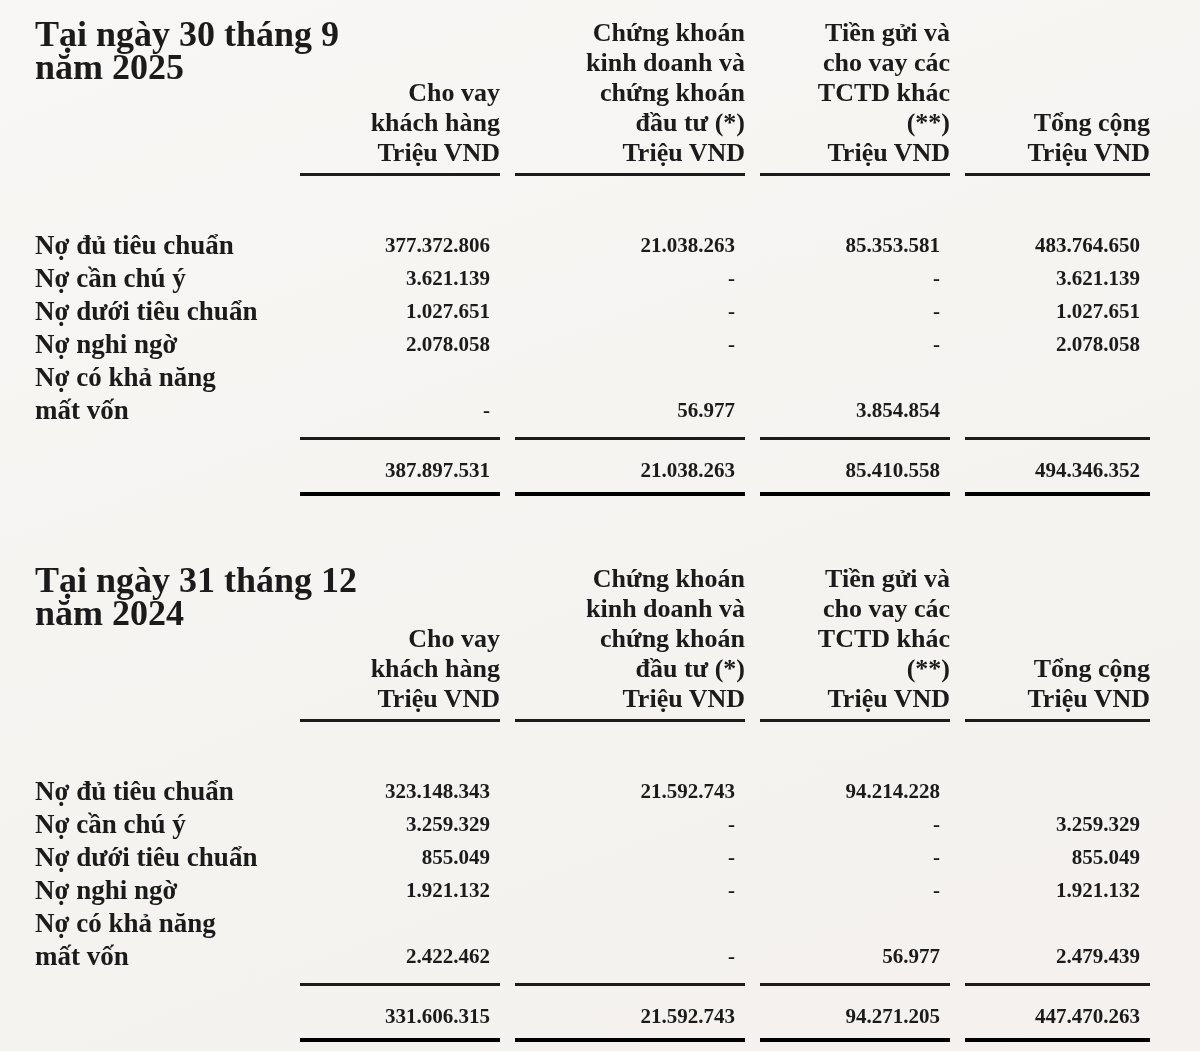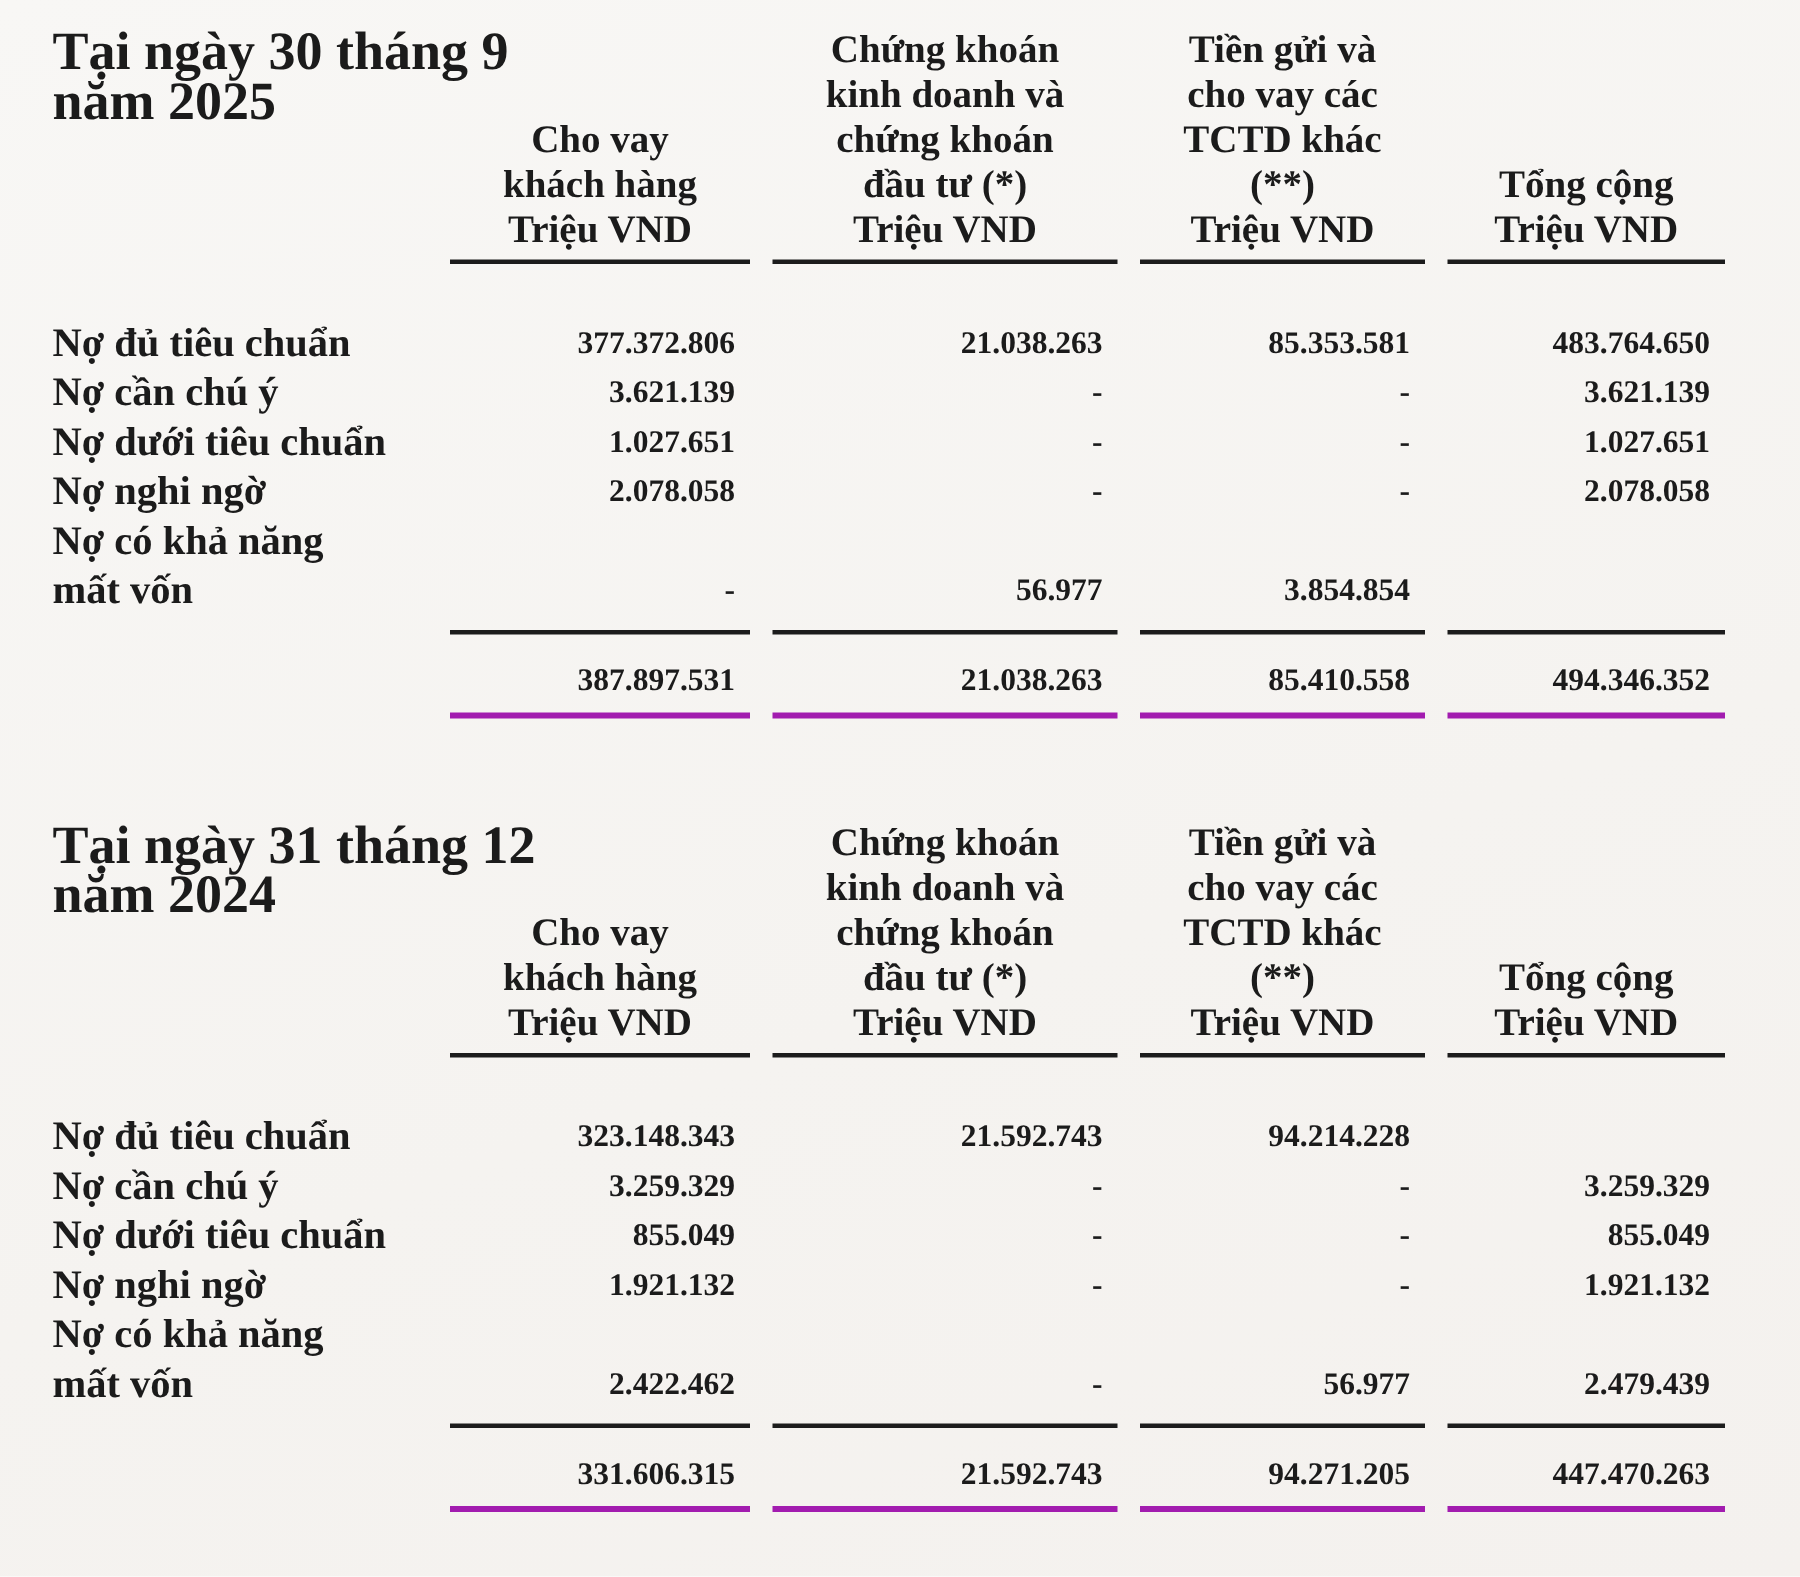--- a/index.html
+++ b/index.html
@@ -21,46 +21,46 @@
 
   
   .header { align-items: end; }
   .title-cell {
     align-self: start;
     white-space: nowrap;
     font-size: 36px;
     line-height: 33px;
   }
   .col-head {
-    text-align: center;
+    text-align: right;
     font-size: 26px;
     line-height: 30px;
     padding-bottom: 5px;
     border-bottom: 3px solid #1c1c1c;
   }
 
   
-  .rows { margin-top: 36px; margin-bottom: 10px; }
+  .rows { margin-top: 53px; margin-bottom: 10px; }
   .row { align-items: end; }
   .label {
     font-size: 27px;
     line-height: 33px;
     white-space: nowrap;
   }
   .num {
     text-align: right;
     font-size: 21px;
     line-height: 33px;
     padding-right: 10px;
   }
 
   
   .totals .num {
     border-top: 3px solid #1c1c1c;
-    border-bottom: 4px solid #a21caf;
+    border-bottom: 4px solid #000000;
     padding-top: 14px;
     padding-bottom: 5px;
   }
 
   .fin-table + .fin-table { margin-top: 68px; }
 </style>
 </head>
 <body>
 
 <div class="doc">

